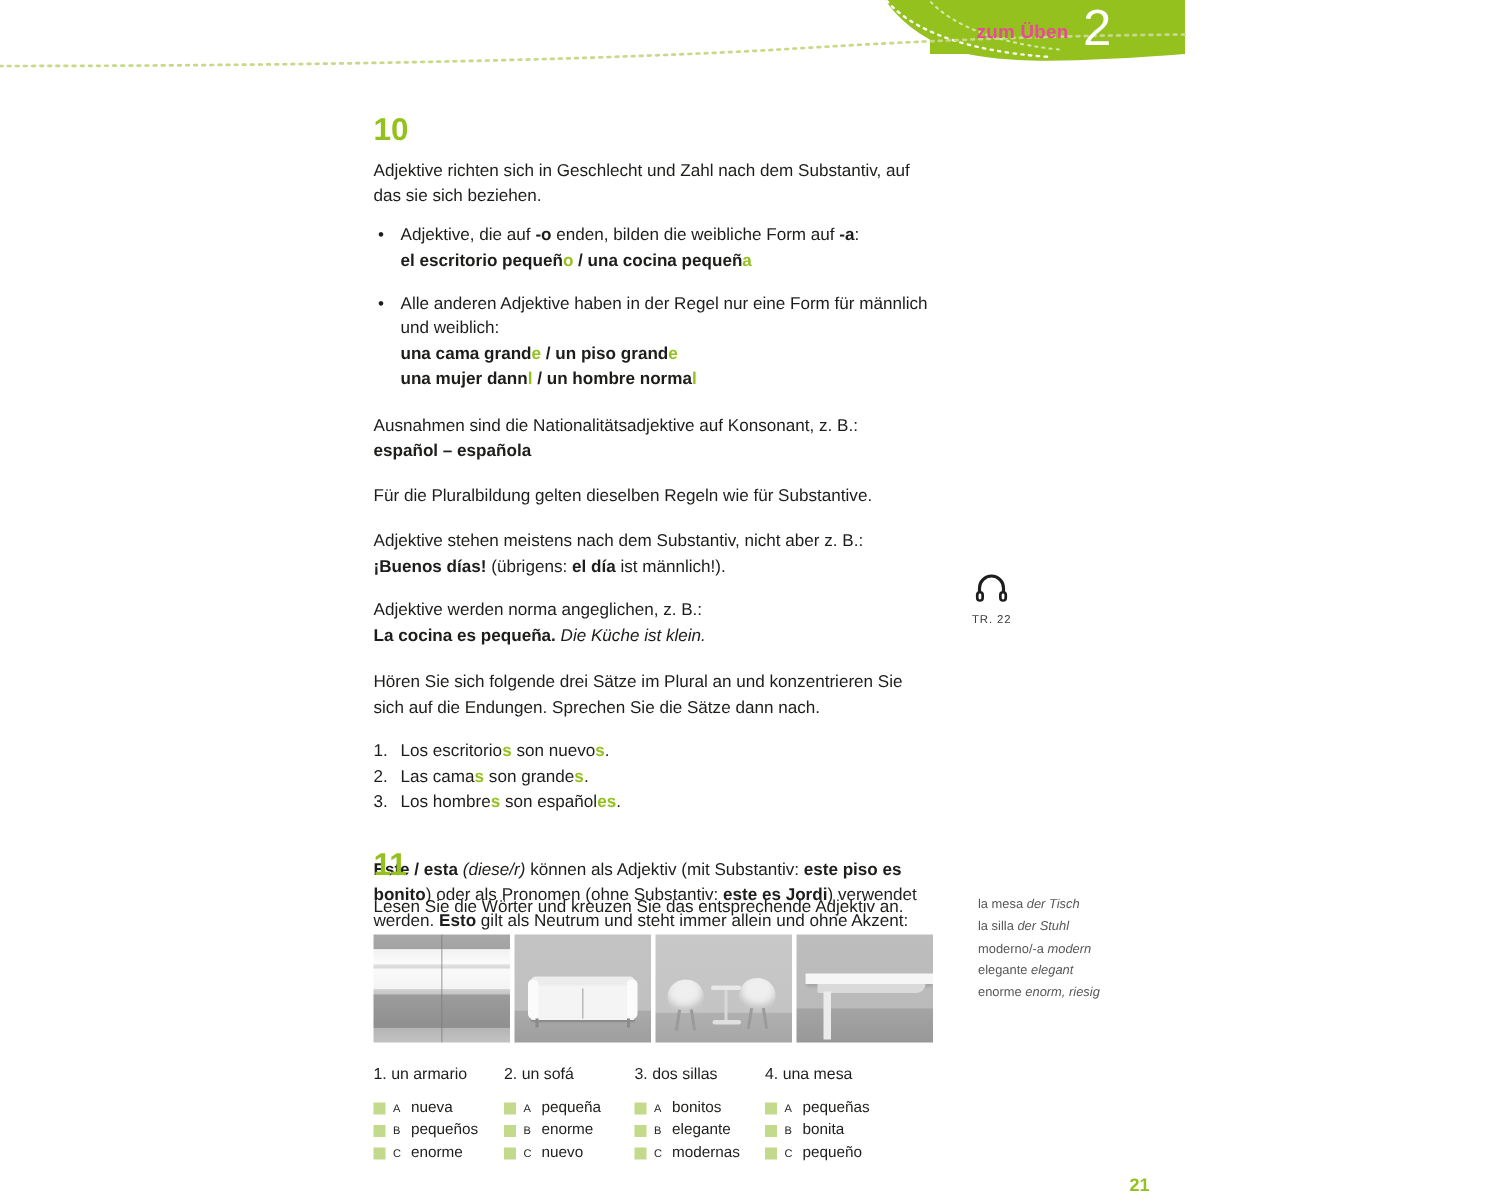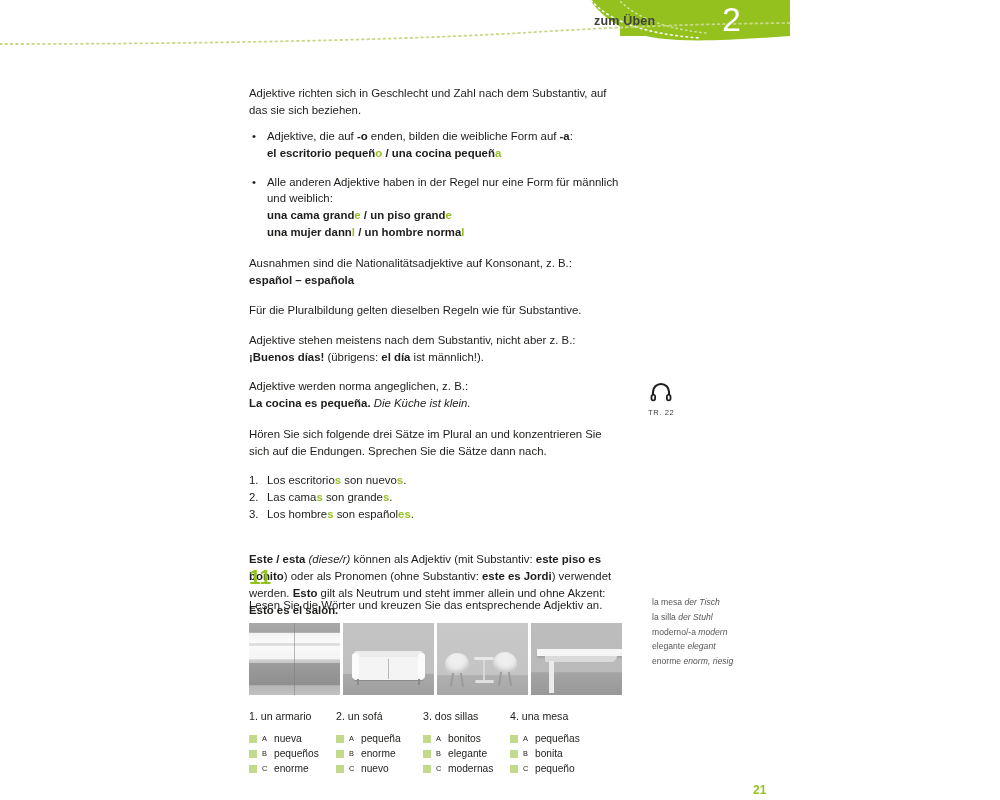--- a/index.html
+++ b/index.html
@@ -23,22 +23,22 @@
   }
   
   #header {
     position: absolute;
     left: 0; top: 0; width: 1000px; height: 60px;
     pointer-events: none;
   }
   #header svg { display: block; }
   .hdr-label {
     position: absolute;
-    top: 14px; left: 594px;
-    font-size: 12.5px; font-weight: bold; color: #404040;
+    top: 14px; left: 651px;
+    font-size: 12.5px; font-weight: bold; color: #ec4899;
     letter-spacing: .2px;
   }
   .hdr-num {
     position: absolute;
     top: 2px; left: 722px;
     font-size: 34px; font-weight: 400; color: #ffffff;
     line-height: 1;
   }
   
   .sec-num {
@@ -228,20 +228,21 @@
       <path d="M585,-8 C600,18 640,34 700,38" fill="none" stroke="#ffffff" stroke-width="1.6" stroke-dasharray="1.6 3.6" stroke-linecap="round" opacity="0.95"></path>
       <path d="M612,-10 C624,12 656,28 706,33" fill="none" stroke="#ffffff" stroke-width="1.4" stroke-dasharray="1.4 3.4" stroke-linecap="round" opacity="0.6"></path>
       <path d="M0,44 C140,44 360,42 520,33 C600,28 680,24 790,23" fill="none" stroke="#c8d98a" stroke-width="1.8" stroke-dasharray="1.8 3.6" stroke-linecap="round"></path>
     </svg>
     <div class="hdr-label">zum Üben</div>
     <div class="hdr-num">2</div>
   </div>
 
   <div style="position:absolute; left:249px; top:76px; width:370px;">
 
+    <div class="sec-num">10</div>
 
     <div class="body-txt" style="margin-top:9px;">Adjektive richten sich in Geschlecht und Zahl nach dem Substantiv, auf das sie sich beziehen.</div>
 
     <div class="bullet-row">
       <div class="bullet-dot">•</div>
       <div class="bullet-body">
         <div class="body-txt">
           <span>Adjektive, die auf </span><b>-o</b><span> enden, bilden die weibliche Form auf </span><b>-a</b><span>:</span>
         </div>
         <div class="body-txt bold"><span>el escritorio pequeñ</span><span class="g">o</span><span> / </span><span>una cocina pequeñ</span><span class="g">a</span></div>

